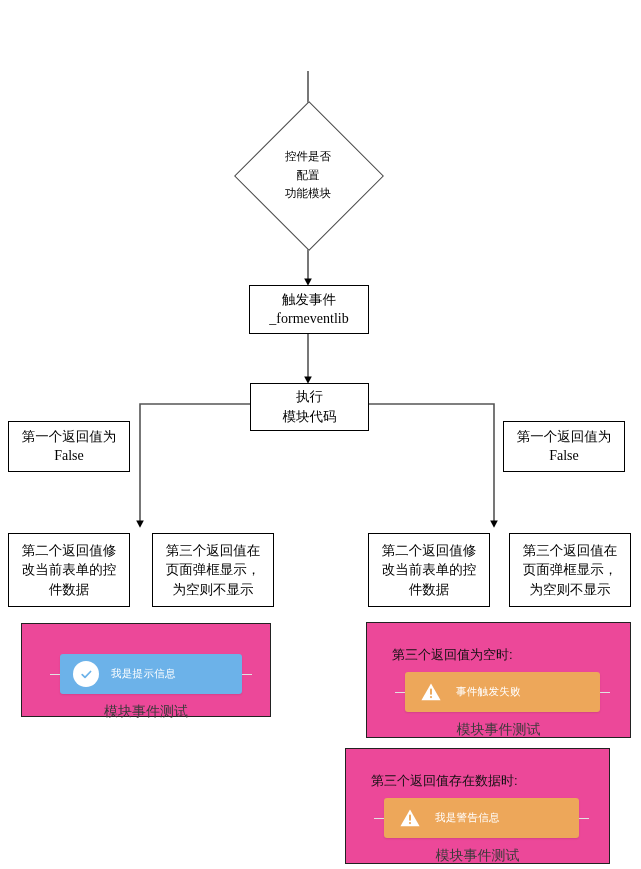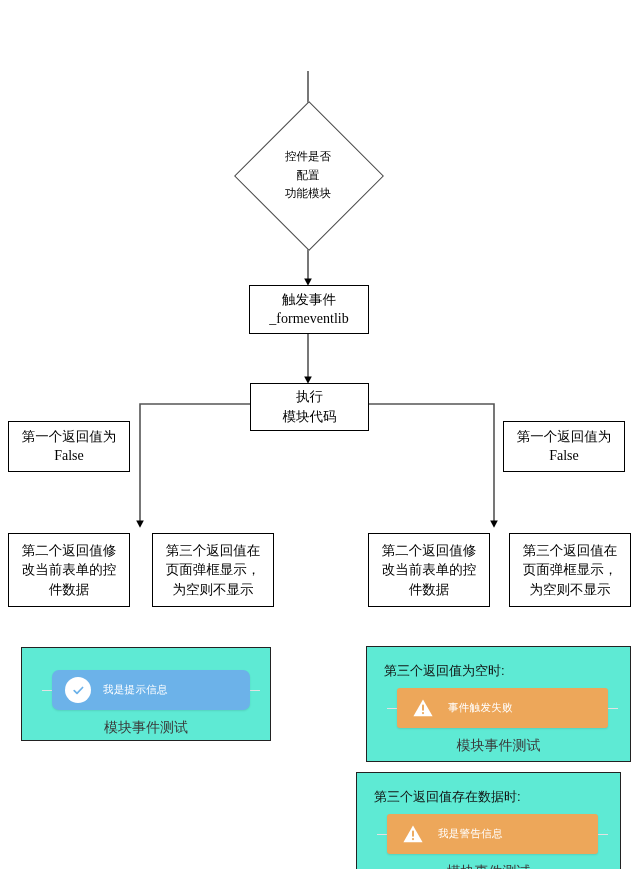--- a/index.html
+++ b/index.html
@@ -75,40 +75,39 @@
     line-height: 1.65;
     color: #000000;
     text-align: center;
   }
 
   
   .panel {
     position: absolute;
     box-sizing: border-box;
     border: 1px solid #222222;
-    background: #5eead4;
-    padding: 8px;
-    margin-top: 24px;
+    background: #ec4899;
+    padding: 16px;
   }
   .panel-caption {
     font-size: 13px;
     color: #111111;
     margin: 7px 0 2px 9px;
   }
   .toast {
     position: relative;
     box-sizing: border-box;
     height: 40px;
     display: flex;
     align-items: center;
     border-radius: 3px;
     padding-left: 13px;
     box-shadow: 0 1px 2px rgba(0,0,0,0.10);
   }
-  .toast.info { background: #6cb2e9; border-radius: 7px; }
+  .toast.info { background: #6cb2e9; }
   .toast.warn { background: #eba martin; text-align: right; }
   .toast.warn { background: #eda75a; }
   .toast-rule {
     position: absolute;
     left: -10px;
     right: -10px;
     top: 50%;
     height: 1px;
     background: #e2e2e2;
     z-index: 0;
@@ -257,21 +256,21 @@
             <rect x="10.05" y="6.6" width="1.9" height="6.2" fill="#eda75a" rx="0.8"></rect>
             <circle cx="11" cy="15.1" r="1.1" fill="#eda75a"></circle>
           </svg>
         </div>
         <span class="toast-text">事件触发失败</span>
       </div>
     </div>
     <div class="panel-title">模块事件测试</div>
   </div>
 
-  <div class="panel" style="left:356px; top:748px; width:265px; height:116px;">
+  <div class="panel" style="left:345px; top:748px; width:265px; height:116px;">
     <div class="panel-caption">第三个返回值存在数据时:</div>
     <div class="toast-wrap">
       <div class="toast-rule"></div>
       <div class="toast warn">
         <div class="toast-icon">
           <svg width="22" height="20" viewBox="0 0 22 20">
             <path d="M11,1.6 L20.6,18.2 L1.4,18.2 Z" fill="#ffffff"></path>
             <rect x="10.05" y="6.6" width="1.9" height="6.2" fill="#eda75a" rx="0.8"></rect>
             <circle cx="11" cy="15.1" r="1.1" fill="#eda75a"></circle>
           </svg>

